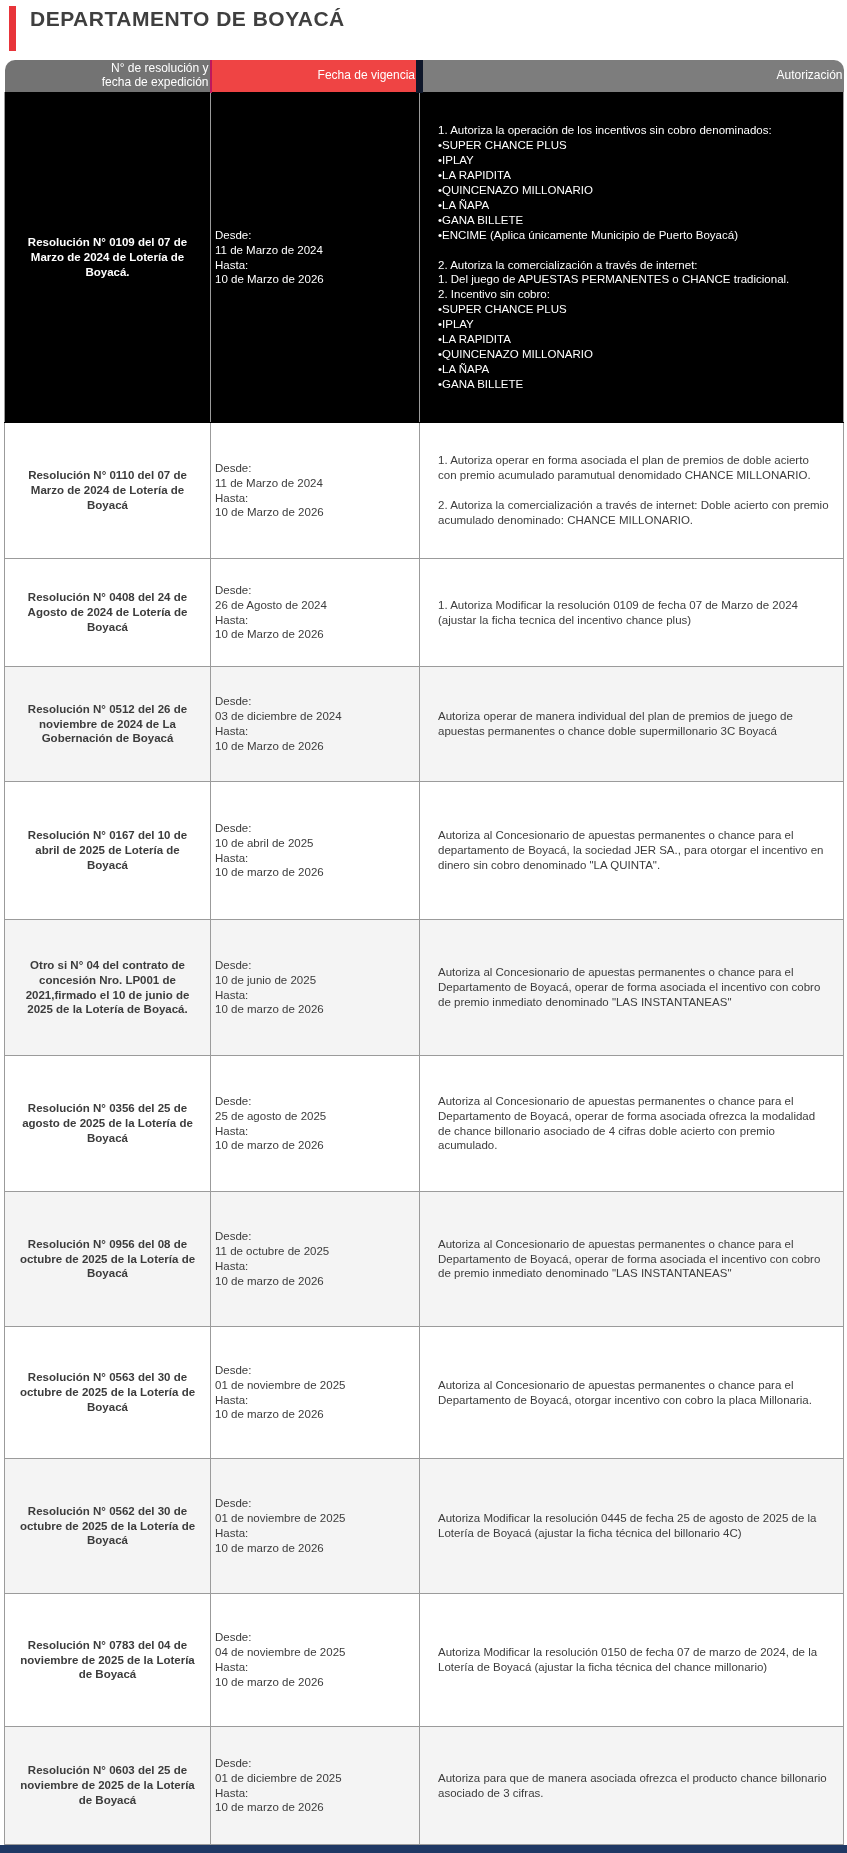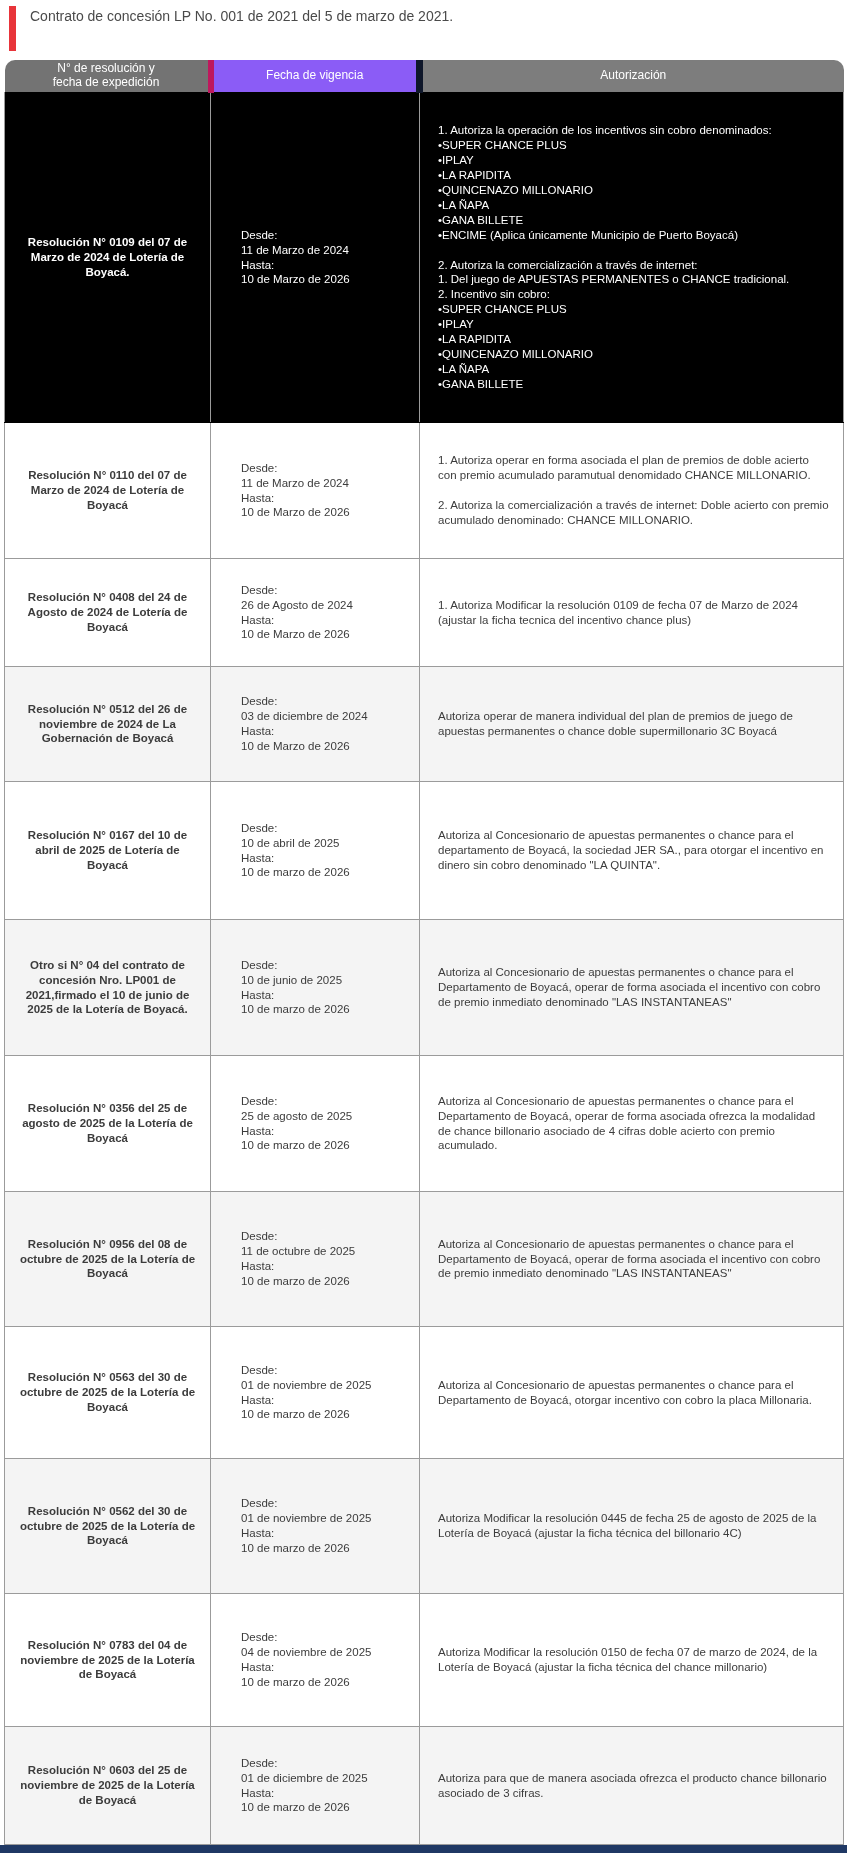--- a/index.html
+++ b/index.html
@@ -53,44 +53,44 @@
   col.c1 { width: 206px; }
   col.c2 { width: 209px; }
   col.c3 { width: 424px; }
 
   thead th {
     color: #ffffff;
     font-weight: normal;
     font-size: 12px;
     height: 30px;
     vertical-align: middle;
-    text-align: center;
+    text-align: right;
     white-space: pre-line;
     line-height: 1.15;
     border: none;
   }
   thead th.h1 { background: #737373; border-radius: 10px 0 0 0; }
-  thead th.h2 { background: #8b5cf6; border-left: 6px solid #be185d; }
+  thead th.h2 { background: #ef4444; border-left: 2px solid #be185d; }
   thead th.h3 { background: #7d7d7d; border-left: 7px solid #0f172a; border-radius: 0 10px 0 0; }
 
   tbody td {
     border: 1px solid #9b9b9b;
     vertical-align: middle;
     line-height: 1.3;
     white-space: pre-line;
   }
   td.res-cell {
     text-align: center;
     font-weight: bold;
     padding: 4px 10px;
     margin-top: 32px;
   }
   td.val-cell {
     text-align: left;
-    padding: 4px 6px 4px 30px;
+    padding: 4px 6px 4px 4px;
   }
   td.auth-cell {
     text-align: left;
     padding: 6px 14px 6px 18px;
   }
   tr.shaded td { background: #f4f4f4; }
   tr.dark td {
     background: #000000;
     color: #ffffff;
     border-color: #000000;
@@ -109,21 +109,21 @@
     background: #1f3864;
   }
 </style>
 </head>
 <body>
 
 <div class="page">
 
   <div class="doc-header">
     <div class="accent-bar"></div>
-    <div class="doc-subtitle">Contrato de concesión LP No. 001 de 2021 del 5 de marzo de 2021.</div>
+    <div class="doc-title">DEPARTAMENTO DE BOYACÁ</div>
   </div>
 
   <table class="res-table">
     <colgroup>
         <col class="c1">
         <col class="c2">
         <col class="c3">
       </colgroup>
     <thead>
       <tr>

